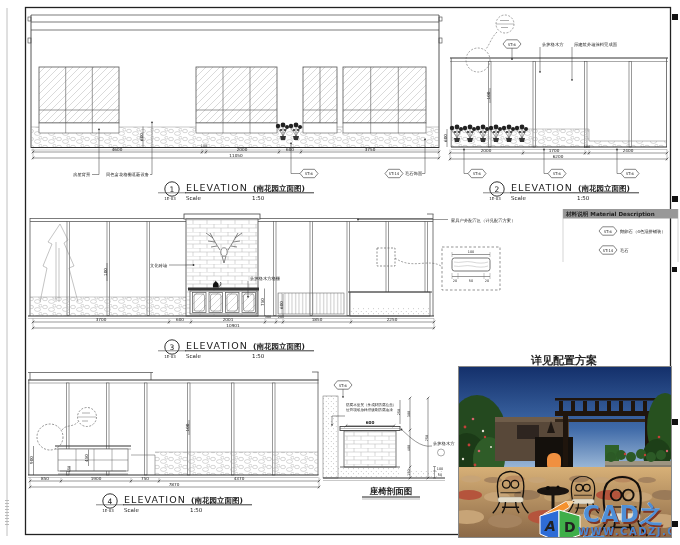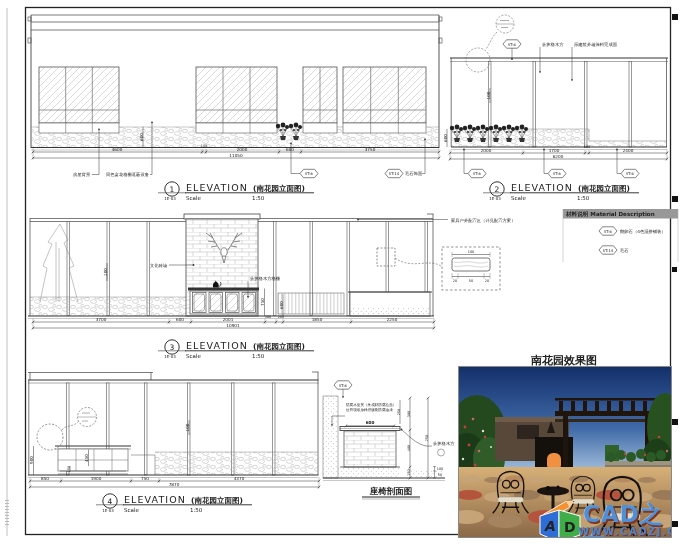--- a/index.html
+++ b/index.html
@@ -490,21 +490,21 @@
         <circle cx="401.5" cy="429.5" r="0.9" fill="#333"></circle>
 
     <g>
       <text class="cn" style="font-size:8.5px" x="391" y="494" text-anchor="middle">座椅剖面图</text>
       <path d="M362,497 H420" stroke="#222" stroke-width="1" fill="none"></path>
       <path d="M362,499 H420" stroke="#555" stroke-width="0.4" fill="none"></path>
     </g>
   </g>
 </svg>
 
-<div id="photo-title"><span>南花园效果图</span></div>
+<div id="photo-title"><span>详见配置方案</span></div>
 
 <div id="photo">
   <svg width="212" height="171" viewBox="0 0 212 171">
     <defs>
       <linearGradient id="sky" x1="0" y1="0" x2="0" y2="1">
         <stop offset="0" stop-color="#14306b"></stop>
             <stop offset="0.6" stop-color="#3f6aa8"></stop>
             <stop offset="1" stop-color="#9db9d8"></stop>
       </linearGradient>
       <linearGradient id="pav" x1="0" y1="0" x2="0" y2="1">

